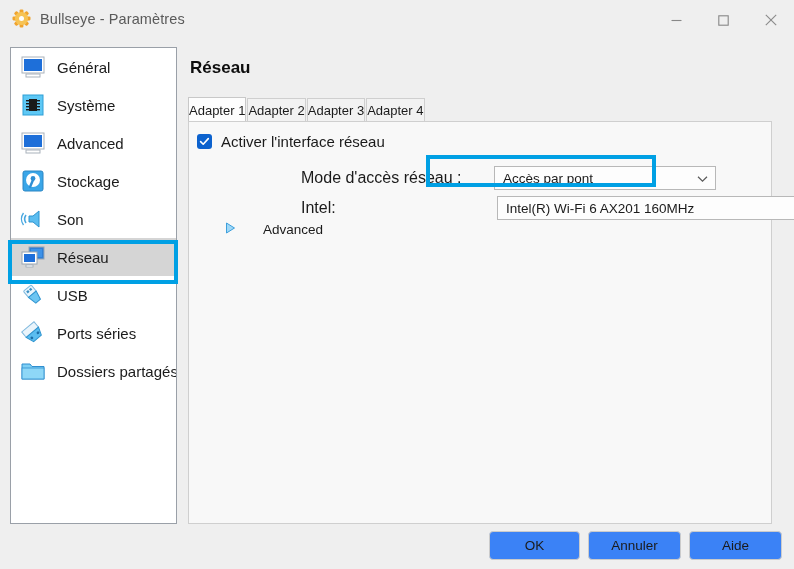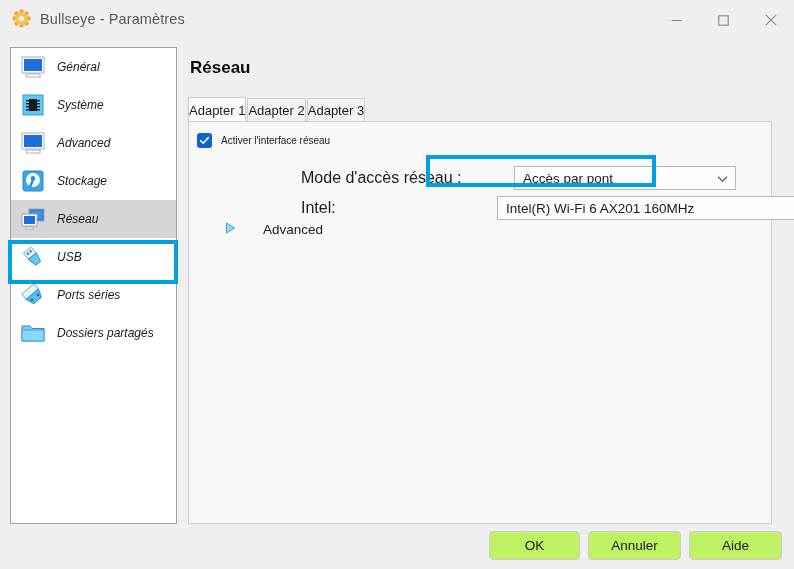--- a/index.html
+++ b/index.html
@@ -90,24 +90,23 @@
   .side-icon {
     width: 28px;
     height: 26px;
     flex: 0 0 28px;
     margin-right: 10px;
     display: flex;
     align-items: center;
     justify-content: center;
   }
   .side-label {
-    font-size: 12px;
-    color: #1b1b1b;
-    white-space: nowrap;
-    font-style: italic;
+    font-size: 15px;
+    color: #1b1b1b;
+    white-space: nowrap;
   }
 
   
   .content-title {
     position: absolute;
     left: 190px; top: 58px;
     font-size: 17px;
     font-weight: bold;
     color: #0e0e0e;
   }
@@ -157,21 +156,21 @@
   .checkbox {
     width: 15px; height: 15px;
     background: #0c62ce;
     border-radius: 3px;
     display: flex;
     align-items: center;
     justify-content: center;
     box-sizing: border-box;
   }
   .checkrow .lbl {
-    font-size: 10px;
+    font-size: 15px;
     color: #1b1b1b;
     white-space: nowrap;
   }
 
   .field {
     position: absolute;
     display: flex;
     align-items: center;
   }
   .field-label {
@@ -197,21 +196,21 @@
     overflow: hidden;
   }
   .chev {
     flex: 0 0 auto;
     margin-left: 6px;
   }
 
   
   .row-mode { left: 112px; top: 44px; }
   .row-mode .field-label { width: 188px; }
-  .row-mode .combo { width: 222px; margin-left: 25px; text-decoration: underline; }
+  .row-mode .combo { width: 222px; margin-left: 5px; text-decoration: underline; }
 
   
   .row-name { left: 112px; top: 74px; }
   .row-name .field-label { width: 188px; }
   .row-name .combo { width: 334px; margin-left: 8px; }
 
   
   .hl {
     position: absolute;
     border: 4px solid #00a0e4;
@@ -243,21 +242,21 @@
   .btnbar {
     position: absolute;
     left: 0; top: 531px;
     width: 794px;
     height: 30px;
   }
   .dlgbtn {
     position: absolute;
     top: 0;
     height: 29px;
-    background: #bef264;
+    background: #3b82f6;
     border: 1px solid #cbcbcb;
     border-radius: 4px;
     font-size: 13.5px;
     color: #1b1b1b;
     display: flex;
     align-items: center;
     justify-content: center;
     box-sizing: border-box;
   }
   .btn-ok { left: 489px; width: 91px; }
@@ -356,20 +355,30 @@
         <svg width="26" height="24" viewBox="0 0 26 24">
           <rect x="3" y="2" width="20" height="20" rx="2" fill="#3aa6e8" stroke="#2b86c4" stroke-width="1"></rect>
           <circle cx="13" cy="11" r="7" fill="#ffffff"></circle>
           <circle cx="13" cy="9.5" r="2.4" fill="#2f8fd4"></circle>
           <path d="M13 11 L10 18" stroke="#2f8fd4" stroke-width="2.4" fill="none" stroke-linecap="round"></path>
         </svg>
       </span>
       <span class="side-label">Stockage</span>
     </div>
 
+    <div class="side-item">
+      <span class="side-icon">
+        <svg width="26" height="24" viewBox="0 0 26 24">
+          <path d="M9 9 L13 9 L19 4 L19 20 L13 15 L9 15 Z" fill="#5bbdf0" stroke="#2f94cf" stroke-width="1" stroke-linejoin="round"></path>
+          <path d="M6 8 A7 7 0 0 0 6 16" stroke="#4aa8e0" stroke-width="1.6" fill="none"></path>
+          <path d="M3.5 6 A10 10 0 0 0 3.5 18" stroke="#4aa8e0" stroke-width="1.4" fill="none"></path>
+        </svg>
+      </span>
+      <span class="side-label">Son</span>
+    </div>
 
     <div class="side-item selected">
       <span class="side-icon">
         <svg width="26" height="24" viewBox="0 0 26 24">
           <rect x="9" y="2" width="15" height="12" fill="#2f7fd6" stroke="#9aa6b2" stroke-width="1"></rect>
           <rect x="11" y="4" width="11" height="8" fill="#3d92e8"></rect>
           <rect x="2" y="7" width="15" height="12" fill="#ffffff" stroke="#9aa6b2" stroke-width="1"></rect>
           <rect x="4" y="9" width="11" height="8" fill="#1e6fd9"></rect>
           <rect x="6" y="20" width="7" height="2" fill="#ffffff" stroke="#9aa6b2" stroke-width="0.8"></rect>
         </svg>
@@ -417,20 +426,21 @@
 
 
   </div>
 
   <div class="content-title">Réseau</div>
 
   <div class="tabstrip">
     <div class="tab active">Adapter 1</div>
     <div class="tab">Adapter 2</div>
     <div class="tab">Adapter 3</div>
+    <div class="tab">Adapter 4</div>
   </div>
 
   <div class="pane">
 
     <div class="checkrow">
       <span class="checkbox">
         <svg width="11" height="11" viewBox="0 0 11 11">
             <polyline points="1.6,5.6 4.2,8.2 9.3,2.6" fill="none" stroke="#ffffff" stroke-width="1.6" stroke-linecap="round" stroke-linejoin="round"></polyline>
           </svg>
       </span>

